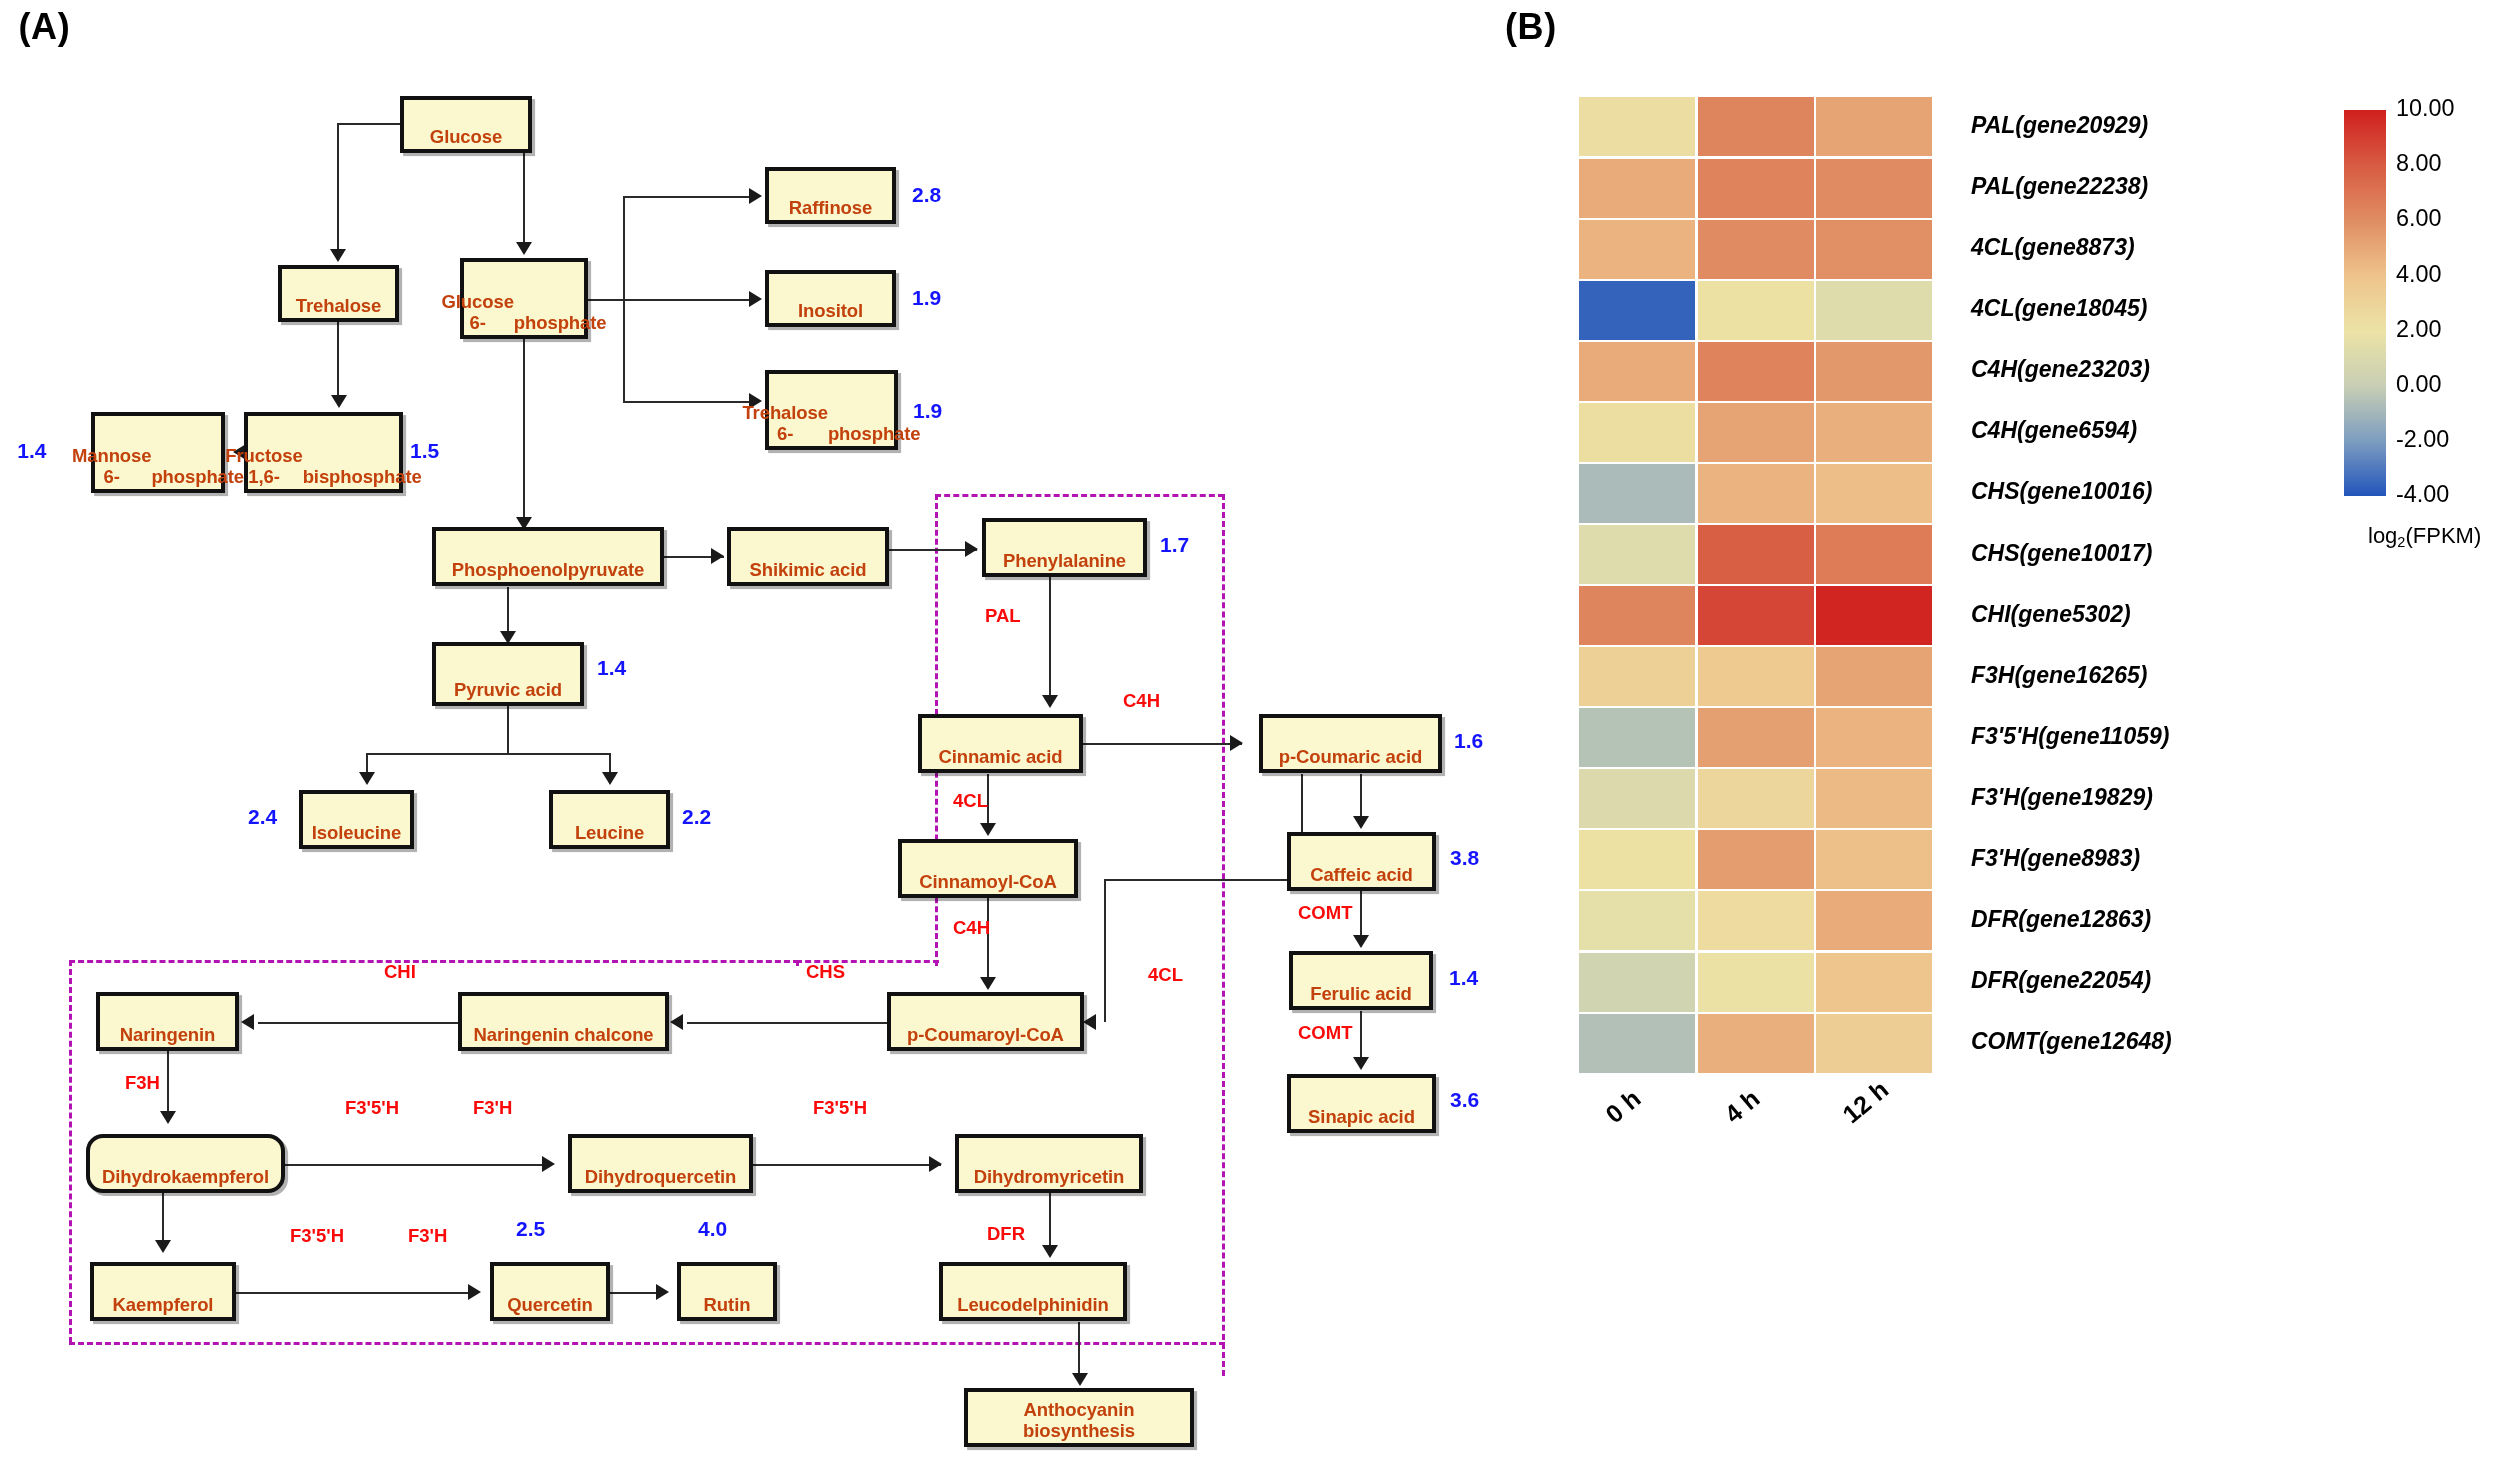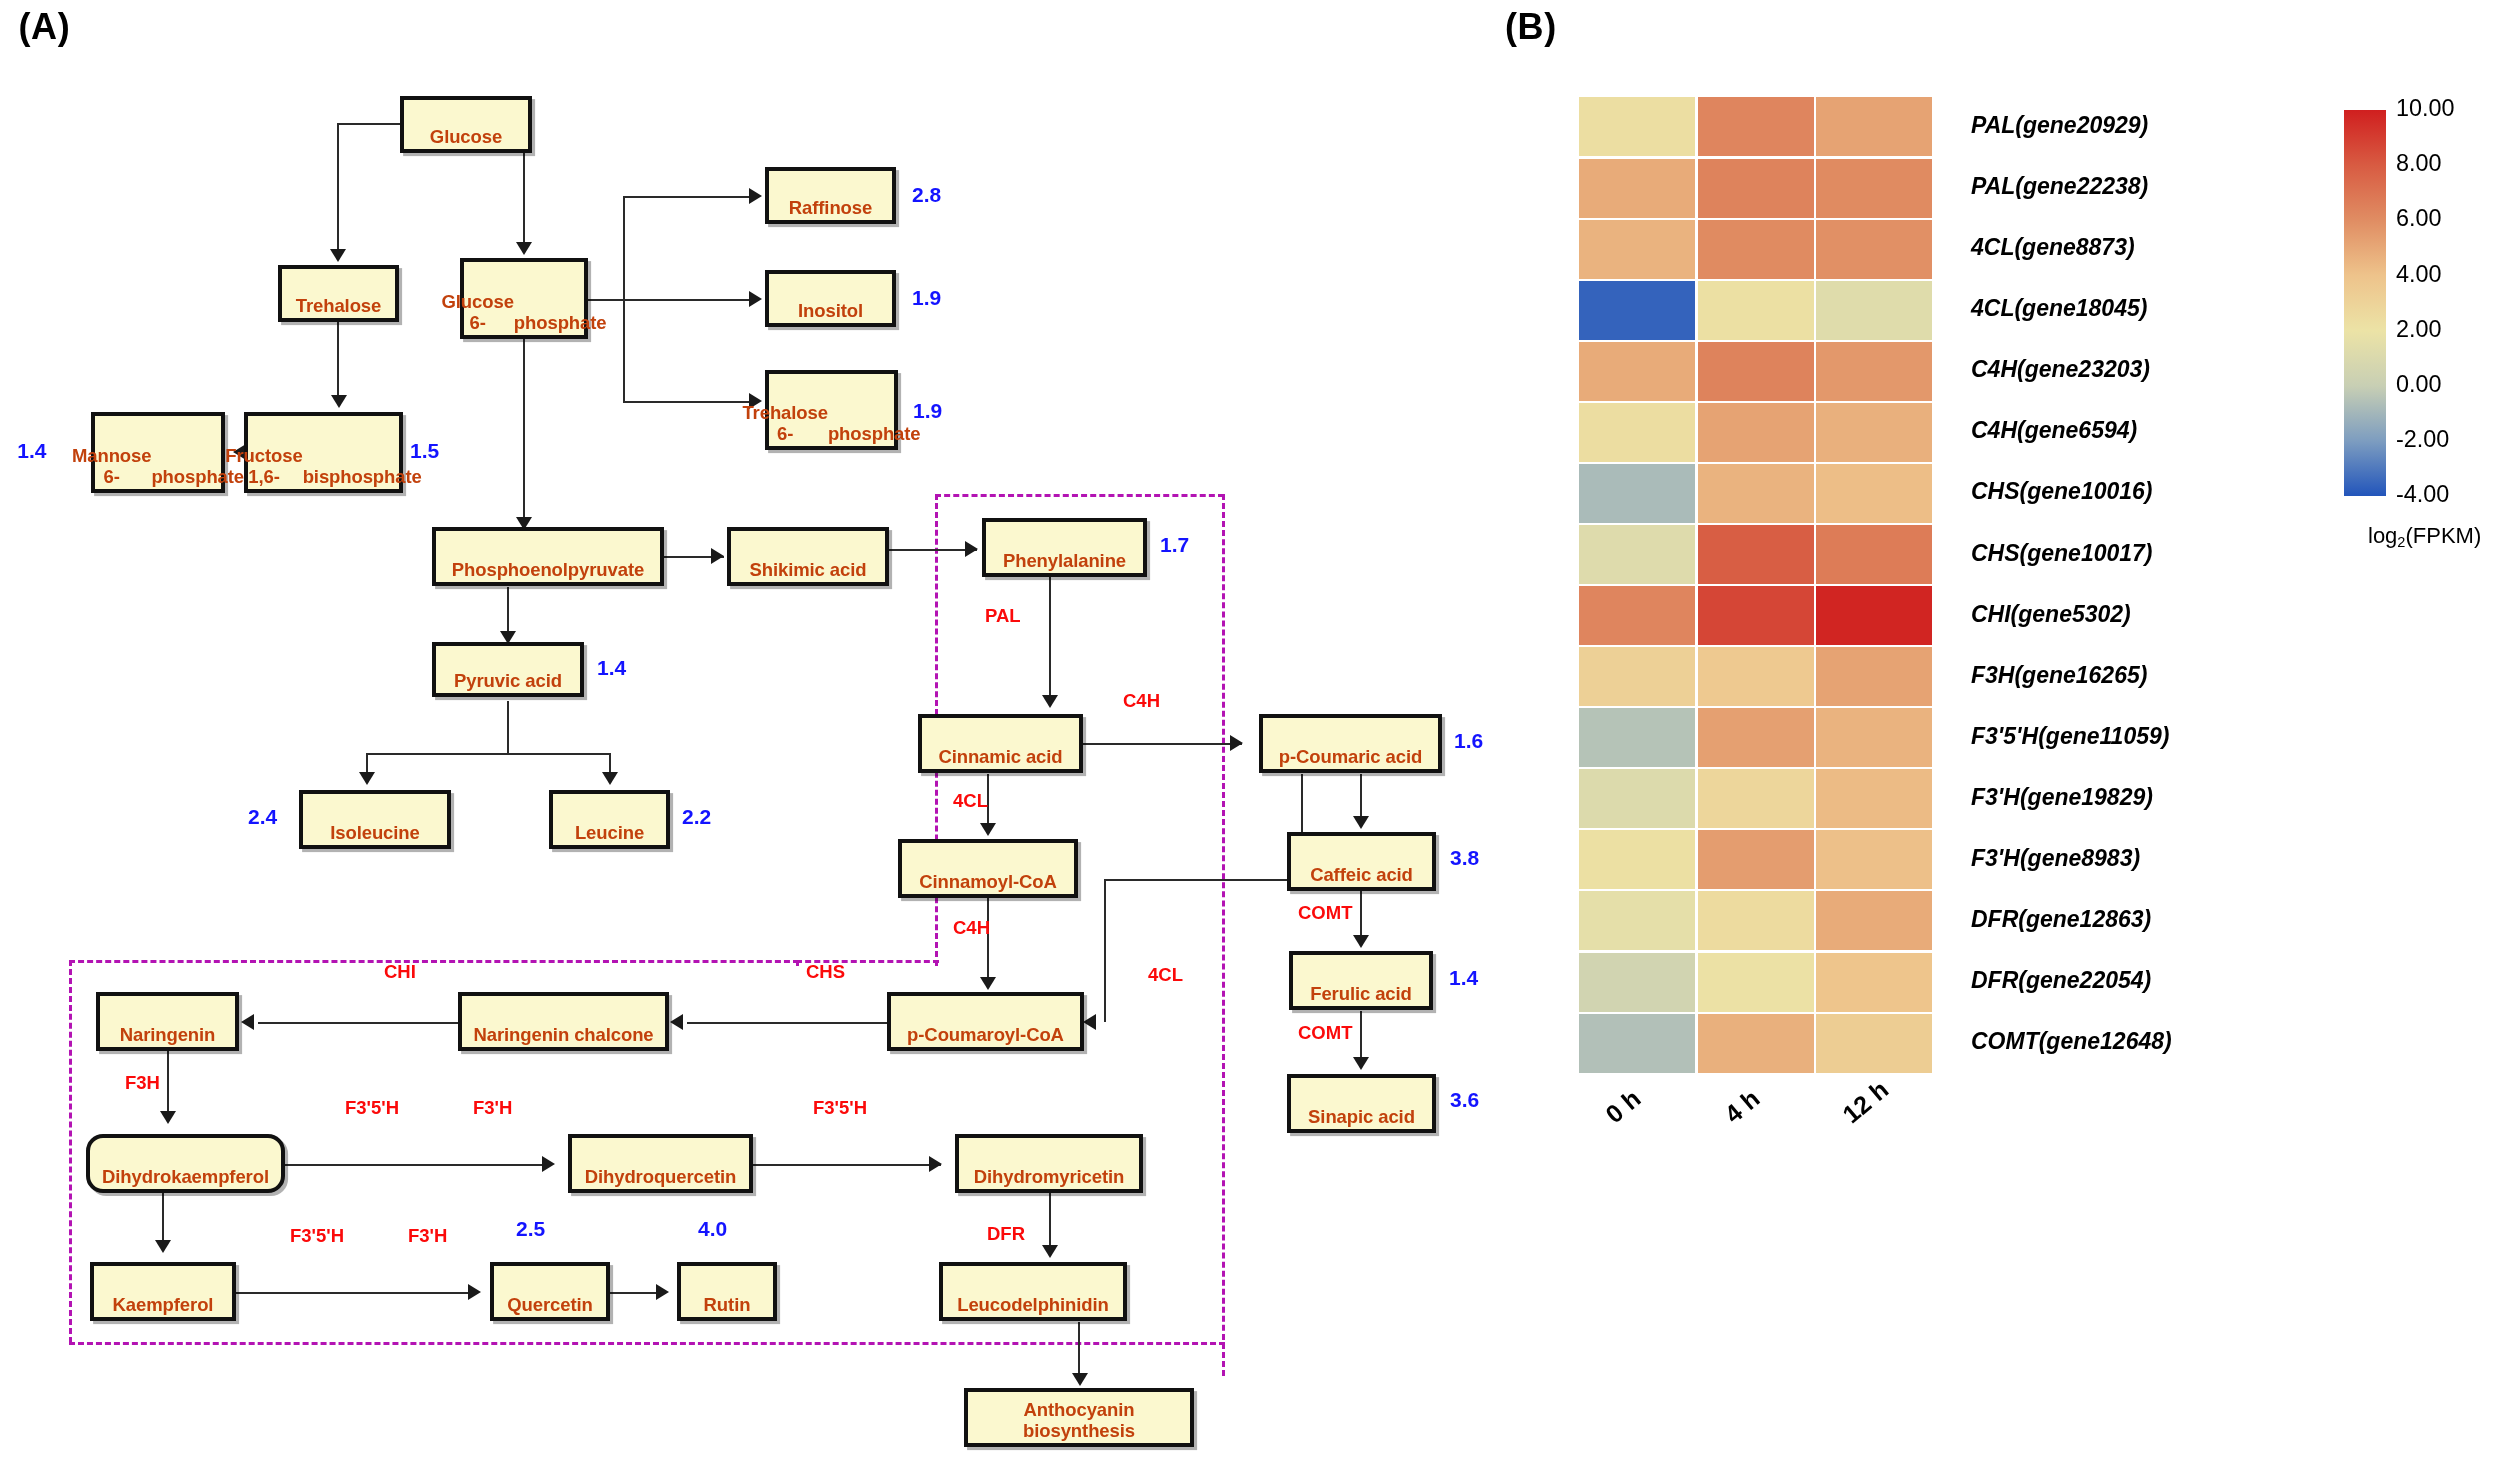--- a/index.html
+++ b/index.html
@@ -215,24 +215,24 @@
       </div>
       <div class="node" style="left: 432px; top: 527px; width: 232px; height: 59px;">
         <span>Phosphoenolpyruvate</span>
       </div>
       <div class="node" style="left: 727px; top: 527px; width: 162px; height: 59px;">
         <span>Shikimic acid</span>
       </div>
       <div class="node" style="left: 982px; top: 518px; width: 165px; height: 59px;">
         <span>Phenylalanine</span>
       </div>
-      <div class="node" style="left: 432px; top: 642px; width: 152px; height: 55px;">
+      <div class="node" style="left: 432px; top: 642px; width: 152px; height: 64px;">
         <span>Pyruvic acid</span>
       </div>
-      <div class="node" style="left: 299px; top: 790px; width: 152px; height: 59px;">
+      <div class="node" style="left: 299px; top: 790px; width: 115px; height: 59px;">
         <span>Isoleucine</span>
       </div>
       <div class="node" style="left: 549px; top: 790px; width: 121px; height: 59px;">
         <span>Leucine</span>
       </div>
       <div class="node" style="left: 918px; top: 714px; width: 165px; height: 59px;">
         <span>Cinnamic acid</span>
       </div>
       <div class="node" style="left: 1259px; top: 714px; width: 183px; height: 59px;">
         <span>p-Coumaric acid</span>

